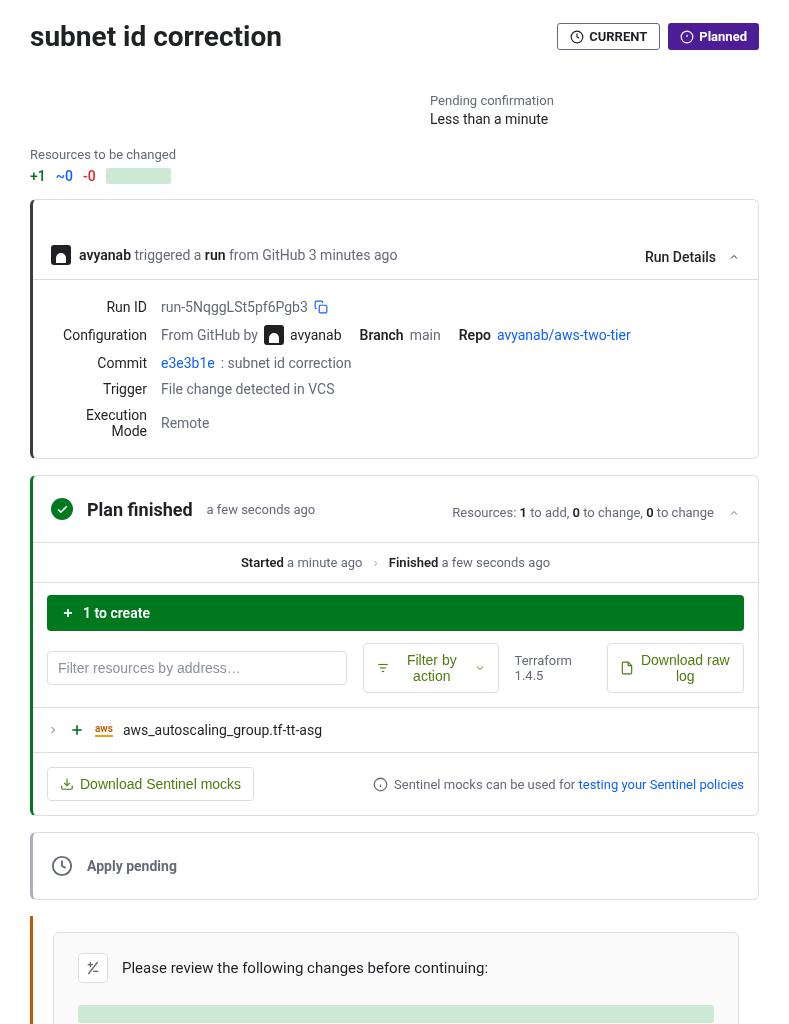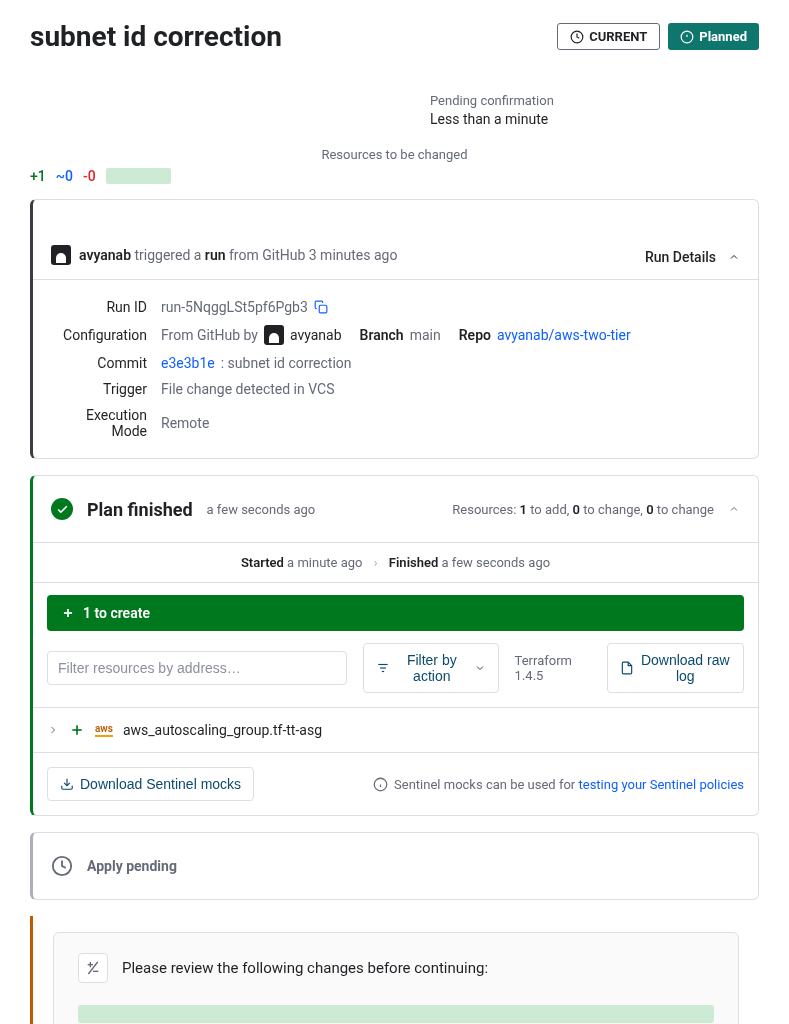--- a/index.html
+++ b/index.html
@@ -2,27 +2,27 @@
 <html><head>
 <meta charset="utf-8">
 <style>
 * { box-sizing: border-box; margin: 0; padding: 0; }
 body { font-family: -apple-system, BlinkMacSystemFont, "Segoe UI", Roboto, sans-serif; font-size: 14px; color: #1f2124; background: #fff; padding: 20px 30px; width: 789px; }
 .header-row { display: flex; justify-content: space-between; align-items: center; margin-bottom: 40px; }
 .page-title { font-size: 28px; font-weight: 700; color: #1f2124; }
 .badges { display: flex; gap: 8px; }
 .badge { border-radius: 3px; padding: 5px 12px; font-size: 13px; font-weight: 700; display: inline-flex; align-items: center; gap: 5px; }
 .badge-current { border: 1px solid #656a76; color: #1f2124; background: #fff; }
-.badge-planned { background: #0f766e; color: #fff; }
+.badge-planned { background: #4c1d95; color: #fff; }
 .icon { display: inline-flex; align-items: center; justify-content: center; }
 .pending-block { text-align: left; margin-left: 400px; margin-bottom: 20px; }
 .pending-label { color: #656a76; font-size: 13px; }
 .pending-time { color: #1f2124; font-size: 14px; margin-top: 3px; }
 .resources-summary { margin-bottom: 15px; }
-.resources-label { color: #656a76; font-size: 13px; margin-bottom: 6px; text-align: center; }
+.resources-label { color: #656a76; font-size: 13px; margin-bottom: 6px; }
 .resources-counts { display: flex; align-items: center; gap: 10px; }
 .count-add { color: #00781e; font-weight: 500; }
 .count-change { color: #1060ff; font-weight: 500; }
 .count-destroy { color: #e52228; font-weight: 500; }
 .bar-mini { width: 65px; height: 16px; background: #cdebd4; border-radius: 2px; }
 .card { border: 1px solid #dcdee3; border-radius: 6px; margin-bottom: 16px; overflow: hidden; }
 .card-left-border { border-left: 3px solid; }
 .border-dark { border-left-color: #3b3d45; }
 .border-green { border-left-color: #00781e; }
 .border-gray { border-left-color: #acafba; }
@@ -32,35 +32,35 @@
 .avatar { width: 20px; height: 20px; border-radius: 3px; background: #1f2124; display: inline-flex; align-items: center; justify-content: center; color: #fff; font-size: 9px; overflow: hidden; }
 .avatar-inner { width: 10px; height: 10px; background: #fff; border-radius: 50% 50% 0 0; margin-top: 6px; }
 .run-details-btn { display: flex; align-items: center; gap: 12px; color: #1f2124; font-weight: 500; cursor: pointer; margin-top: 35px; }
 .chevron { width: 12px; height: 12px; }
 .run-body { padding: 14px 18px; }
 .detail-row { display: flex; align-items: center; padding: 5px 0; font-size: 14px; }
 .detail-label { width: 110px; text-align: right; font-weight: 400; color: #1f2124; padding-right: 14px; }
 .detail-value { color: #656a76; display: flex; align-items: center; gap: 6px; flex-wrap: wrap; }
 .link { color: #1060ff; text-decoration: none; }
 .branch-label { margin-left: 12px; font-weight: 600; color: #1f2124; }
-.plan-header { display: flex; justify-content: space-between; align-items: center; padding: 22px 18px; gap: 12px; }
+.plan-header { display: flex; justify-content: space-between; align-items: flex-end; padding: 22px 18px; gap: 12px; }
 .plan-header-left { display: flex; align-items: center; gap: 14px; }
 .check-circle { width: 22px; height: 22px; background: #00781e; border-radius: 50%; display: flex; align-items: center; justify-content: center; }
 .plan-title { font-size: 18px; font-weight: 700; color: #1f2124; }
 .plan-time { color: #656a76; font-size: 13px; }
 .plan-header-right { display: flex; align-items: center; gap: 14px; color: #656a76; font-size: 13px; }
 .plan-header-right b { color: #1f2124; font-weight: 600; }
 .plan-crumbs { padding: 12px 18px; border-top: 1px solid #dcdee3; border-bottom: 1px solid #dcdee3; font-size: 13px; color: #656a76; text-align: center; }
 .plan-crumbs b { color: #1f2124; font-weight: 600; }
 .crumb-sep { color: #acafba; margin: 0 8px; }
 .create-bar { margin: 12px 14px; background: #00781e; color: #fff; padding: 10px 14px; border-radius: 4px; font-weight: 600; display: flex; align-items: center; gap: 8px; }
 .filter-row { display: flex; align-items: center; gap: 16px; padding: 0 14px 14px; border-bottom: 1px solid #dcdee3; }
 .filter-input { flex: 0 0 300px; border: 1px solid #dcdee3; border-radius: 4px; padding: 8px 10px; font-size: 14px; color: #1f2124; }
 .filter-input::placeholder { color: #8c909c; }
-.btn { border: 1px solid #dcdee3; border-radius: 4px; padding: 8px 12px; background: #fff; font-size: 14px; color: #0c4a6e; display: inline-flex; align-items: center; gap: 6px; cursor: pointer; font-weight: 500; }
+.btn { border: 1px solid #dcdee3; border-radius: 4px; padding: 8px 12px; background: #fff; font-size: 14px; color: #4d7c0f; display: inline-flex; align-items: center; gap: 6px; cursor: pointer; font-weight: 500; }
 .tf-version { color: #656a76; font-size: 13px; margin-left: auto; }
 .resource-row { display: flex; align-items: center; gap: 10px; padding: 14px; border-bottom: 1px solid #dcdee3; }
 .aws-badge { font-size: 10px; color: #bb5a00; font-weight: 600; border-bottom: 2px solid #f59e0b; padding-bottom: 1px; }
 .resource-name { color: #1f2124; font-size: 14px; }
 .sentinel-row { display: flex; justify-content: space-between; align-items: center; padding: 14px; }
 .sentinel-info { display: flex; gap: 6px; color: #656a76; font-size: 13px; }
 .apply-header { display: flex; align-items: center; gap: 14px; padding: 22px 18px; }
 .apply-title { font-size: 14px; font-weight: 700; color: #656a76; }
 .clock-icon-big { width: 22px; height: 22px; color: #656a76; }
 .confirm-section { border-left: 3px solid #bb5a00; padding: 16px 20px 20px 20px; }

